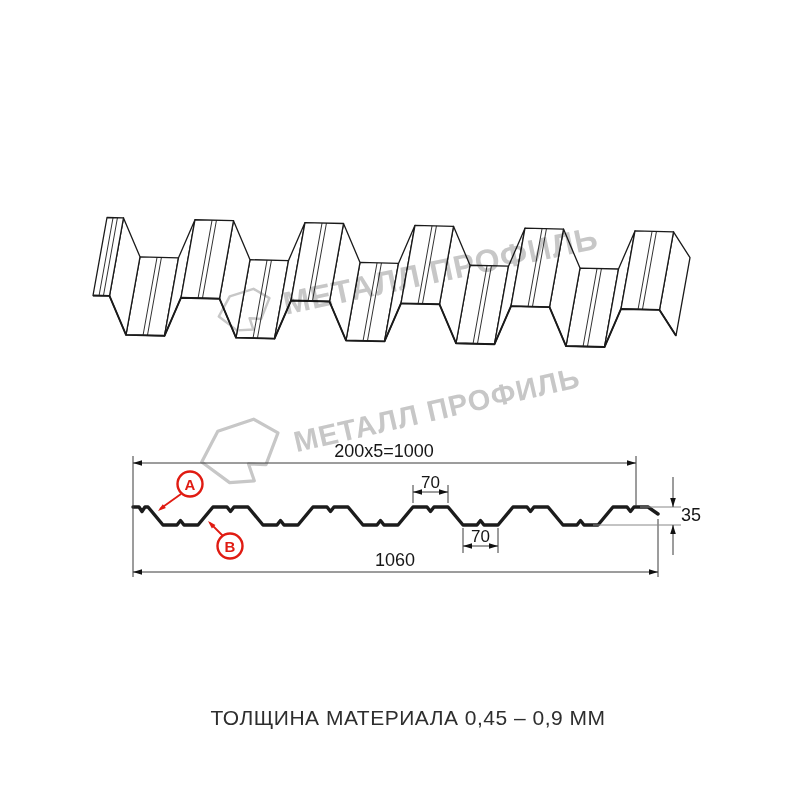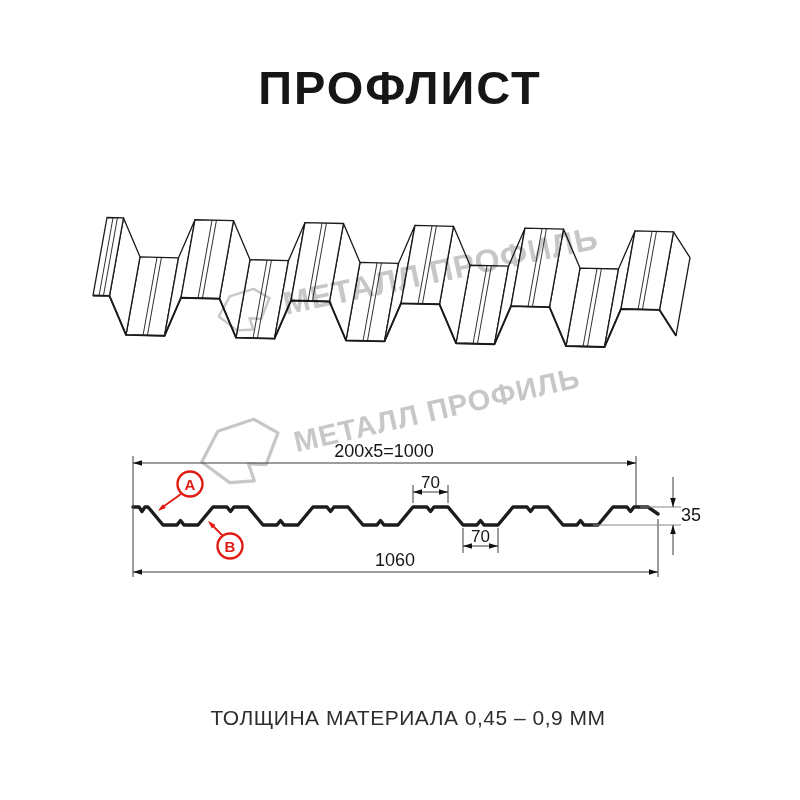--- a/index.html
+++ b/index.html
@@ -19,21 +19,20 @@
        font-size:29px;letter-spacing:1px;z-index:1;}
   #sheet3d{position:absolute;left:85px;top:212px;z-index:2;}
   #section{position:absolute;left:80px;top:400px;z-index:2;}
   svg{display:block;}
 </style>
 </head>
 <body>
 
 <div id="page">
 
-  <div class="title">ПРОФЛИСТ</div>
 
   <div class="wm" id="wm1">
     <svg width="62" height="46" viewBox="0 0 100 72">
       <path d="M10,34 L34,6 L74,2 L96,22 L76,52 L58,47 L60,66 L34,62 Z" fill="#ffffff" stroke="#c7c7c7" stroke-width="4" stroke-linejoin="round"></path>
     </svg>
     <span>МЕТАЛЛ ПРОФИЛЬ</span>
   </div>
 
   <div class="wm" id="wm2">
     <svg width="94" height="68" viewBox="0 0 100 72">

